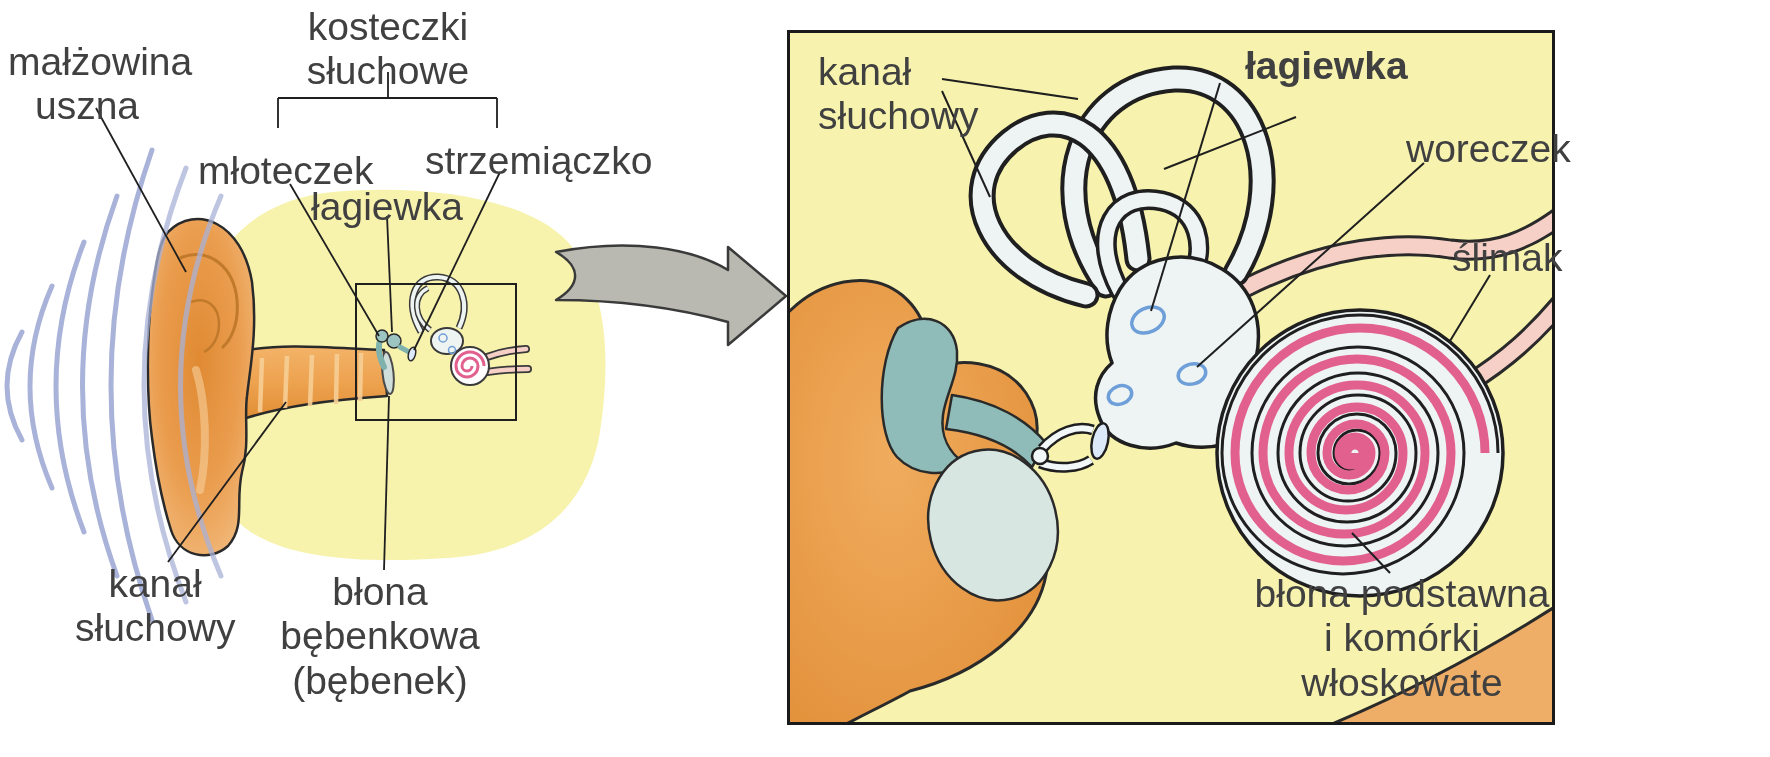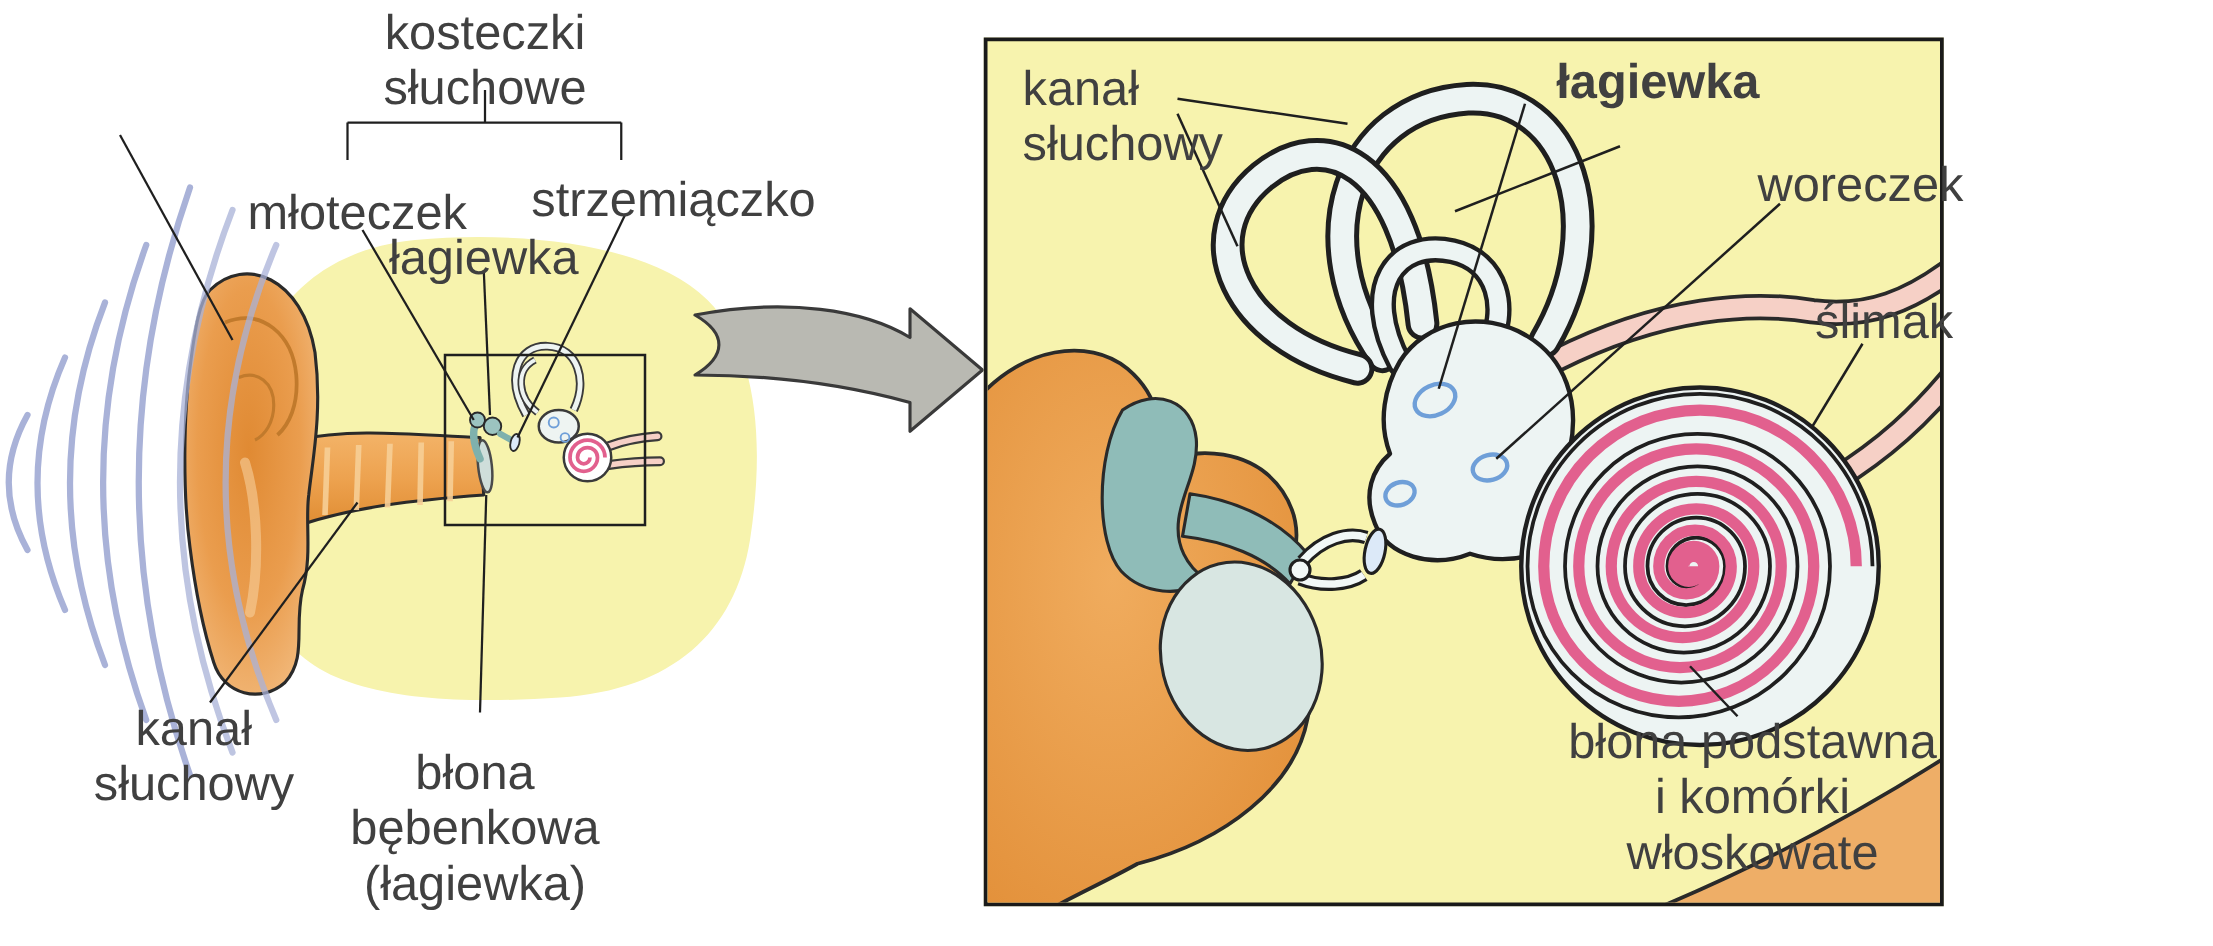--- a/index.html
+++ b/index.html
@@ -181,40 +181,44 @@
         <path d="M 152 58 L 200 164"></path>
         <path d="M 430 50 L 361 278"></path>
         <path d="M 506 84 L 374 136"></path>
         <path d="M 634 130 L 407 334"></path>
         <path d="M 700 242 L 660 308"></path>
         <path d="M 600 540 L 562 500"></path>
       </g>
     </svg>
   </div>
 
+  <div class="lbl center" style="left:8px; top:40px; width:158px;">
+    <div>małżowina</div>
+    <div>uszna</div>
+  </div>
 
   <div class="lbl center" style="left:300px; top:5px; width:176px;">
     <div>kosteczki</div>
     <div>słuchowe</div>
   </div>
 
   <div class="lbl center" style="left:198px; top:149px; width:152px;">młoteczek</div>
 
   <div class="lbl center" style="left:310px; top:185px; width:154px;">łagiewka</div>
 
   <div class="lbl center" style="left:425px; top:139px; width:192px;">strzemiączko</div>
 
   <div class="lbl center" style="left:75px; top:562px; width:160px;">
     <div>kanał</div>
     <div>słuchowy</div>
   </div>
 
-  <div class="lbl center" style="left:248px; top:570px; width:264px;margin-top:27px;">
+  <div class="lbl center" style="left:248px; top:570px; width:264px;">
     <div>błona bębenkowa</div>
-    <div>(łagiewka)</div>
+    <div>(bębenek)</div>
   </div>
 
   <div class="lbl" style="left:818px; top:50px;">
     <div>kanał</div>
     <div>słuchowy</div>
   </div>
 
   <div class="lbl" style="left:1245px; top:44px;font-weight:bold;">łagiewka</div>
 
 

